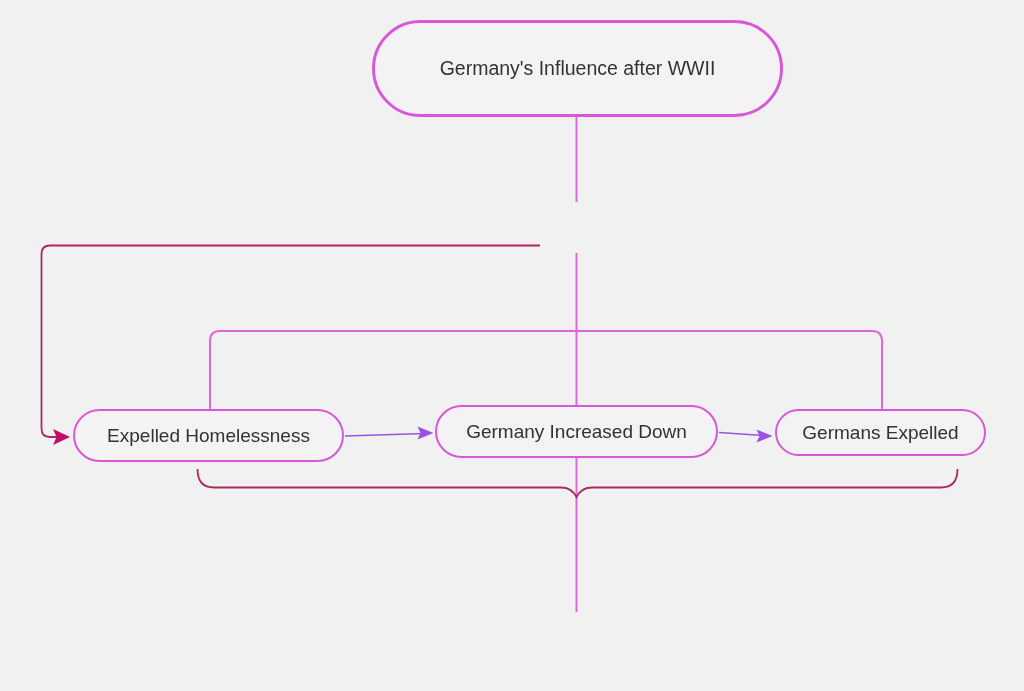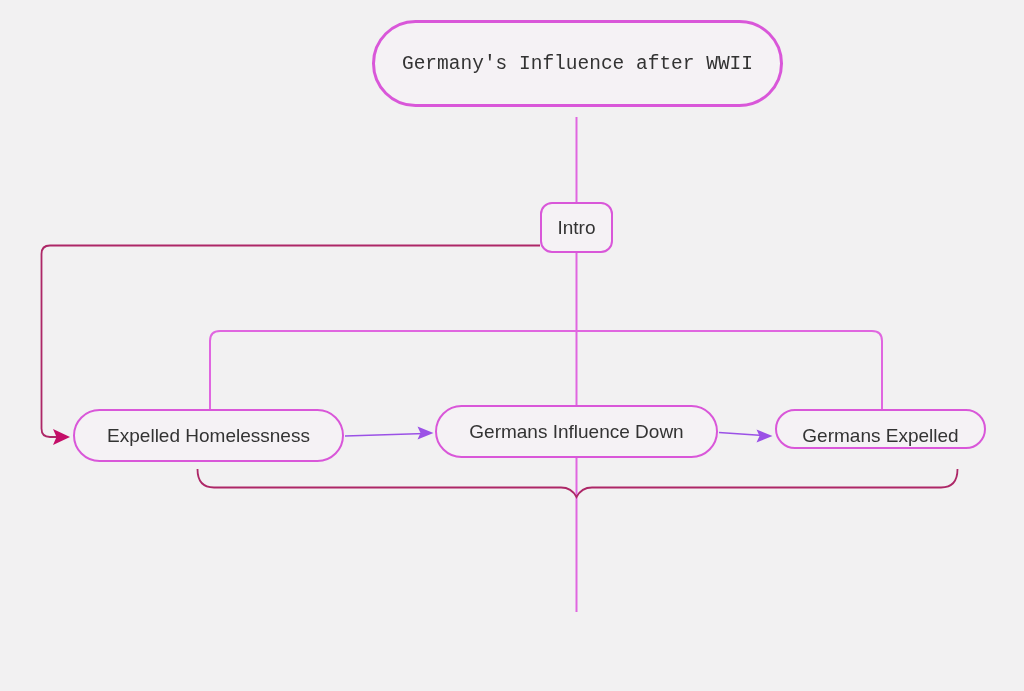--- a/index.html
+++ b/index.html
@@ -24,25 +24,25 @@
     box-sizing:border-box;
     display:flex;align-items:center;justify-content:center;
     border:2.5px solid var(--node-border,#d957d9);
     background:var(--node-fill,#f5f2f5);
     color:var(--text-color,#333333);
     font-size:19px;
     text-align:center;
     z-index:1;
   }
   .node .lbl{position:relative;z-index:3;white-space:nowrap;}
-  .node-root{left:372px;top:20px;width:411px;height:87px;border-radius:49px;border-width:3px;font-size:19.5px;font-family:Liberation Mono, monospace;}
+  .node-root{left:372px;top:20px;width:411px;height:97px;border-radius:49px;border-width:3px;font-size:19.5px;}
   .node-intro{left:540px;top:202px;width:73px;height:51px;border-radius:12px;}
   .node-homelessness{left:73px;top:409px;width:271px;height:53px;border-radius:27px;}
   .node-influence-down{left:435px;top:405px;width:283px;height:53px;border-radius:27px;}
-  .node-expelled{left:775px;top:409px;width:211px;height:40px;border-radius:27px;align-items:flex-end;}
+  .node-expelled{left:775px;top:409px;width:211px;height:47px;border-radius:27px;}
   .node-decreases{left:405px;top:612px;width:341px;height:50px;border-radius:9px;}
   .link-magenta{stroke:var(--link-magenta,#e066e0);stroke-width:2;fill:none;}
   .link-crimson{stroke:var(--link-crimson,#ad2767);stroke-width:1.8;fill:none;}
   .link-violet{stroke:var(--link-violet,#9b51e6);stroke-width:1.6;fill:none;}
   .head-crimson{fill:var(--arrow-crimson,#c40d68);stroke:none;}
   .head-violet{fill:var(--link-violet,#9b51e6);stroke:none;}
 </style>
 </head>
 <body>
 
@@ -67,30 +67,27 @@
     <path class="head-violet" d="M433.5 433 L417.5 426.5 L420.5 433 L417.5 439.5 Z"></path>
 
     <path class="link-violet" d="M719 432.5 L763 435.5"></path>
     <path class="head-violet" d="M772.5 436 L756.5 429.5 L759.5 436 L756.5 442.5 Z"></path>
   </svg>
 
   <div class="node node-root">
     <span class="lbl">Germany's Influence after WWII</span>
   </div>
 
-  <div class="node node-intro">
-    <span class="lbl">Intro</span>
-  </div>
 
   <div class="node node-homelessness">
     <span class="lbl">Expelled Homelessness</span>
   </div>
 
   <div class="node node-influence-down">
-    <span class="lbl">Germans Influence Down</span>
+    <span class="lbl">Germany Increased Down</span>
   </div>
 
   <div class="node node-expelled">
     <span class="lbl">Germans Expelled</span>
   </div>
 
 
 </div>
 
 </body></html>

